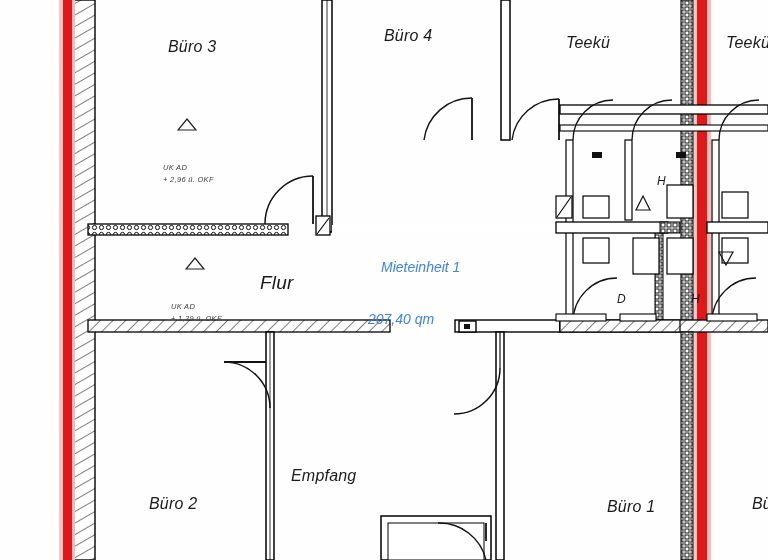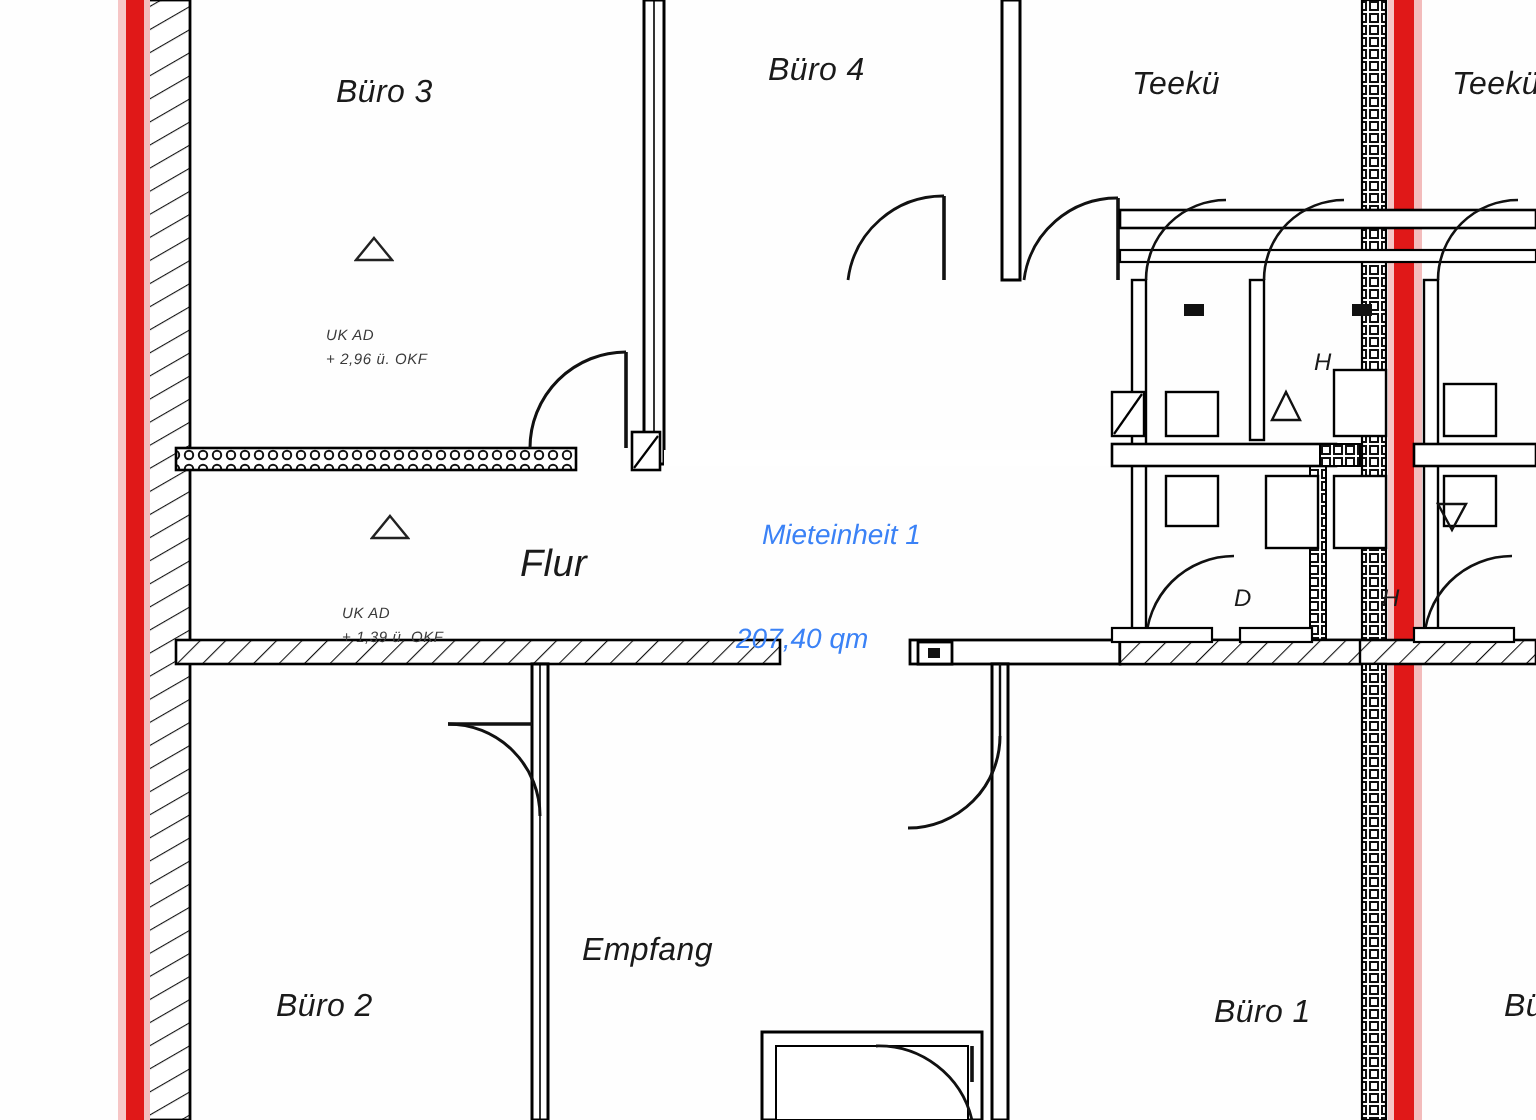--- a/index.html
+++ b/index.html
@@ -252,21 +252,21 @@
   <div class="room-label" style="left:168px; top:38px;">Büro 3</div>
 
   <div class="room-label" style="left:384px; top:27px;">Büro 4</div>
 
   <div class="room-label" style="left:566px; top:34px;">Teekü</div>
 
   <div class="room-label" style="left:726px; top:34px;">Teekü</div>
 
   <div class="room-label" style="left:260px; top:272px; font-size:19px;">Flur</div>
 
-  <div class="room-label" style="left:138px; top:495px;text-align:center;">Büro 2</div>
+  <div class="room-label" style="left:149px; top:495px;text-align:center;">Büro 2</div>
 
   <div class="room-label" style="left:291px; top:467px;">Empfang</div>
 
   <div class="room-label" style="left:607px; top:498px;">Büro 1</div>
 
   <div class="room-label" style="left:752px; top:495px;">Bü</div>
 
   <div class="area-label" style="left:381px; top:259px;">Mieteinheit 1</div>
   <div class="area-label" style="left:368px; top:281px;margin-top:30px;">207,40 qm</div>
 

